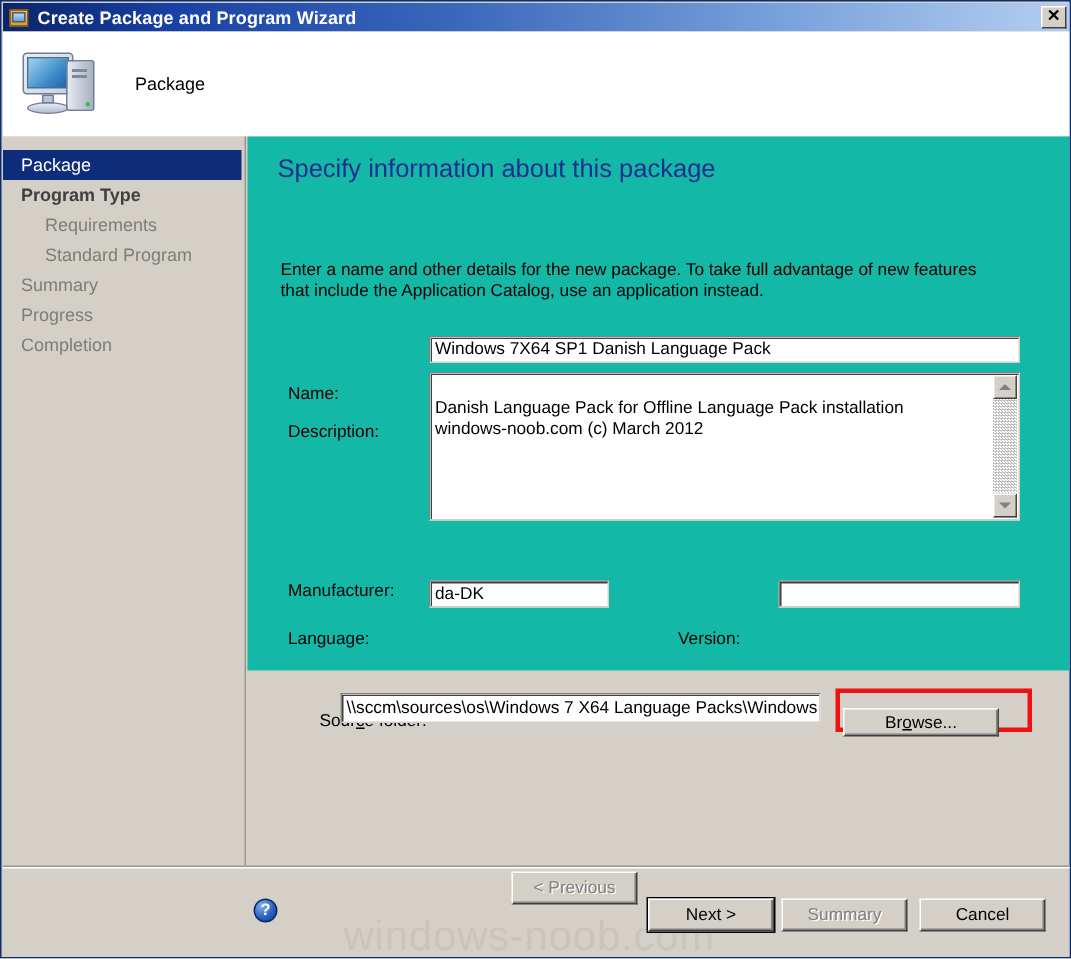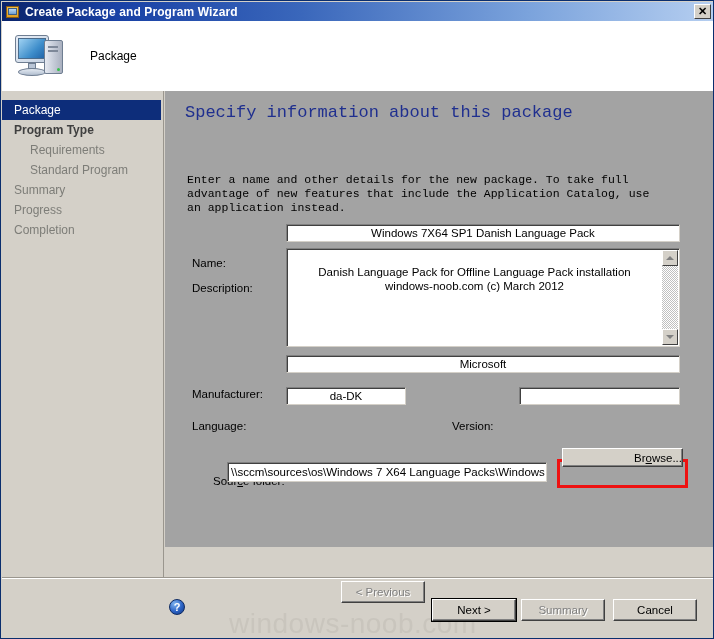--- a/index.html
+++ b/index.html
@@ -201,25 +201,24 @@
   }
   .side-item.sub {
     padding-left: 28px;
   }
 
   
   #main {
     position: absolute;
     left: 164px; top: 90px;
     width: 549px;
-    height: 456px;
-    background: #a3a3a3;
+    height: 356px;
+    background: #14b8a6;
     box-sizing: border-box;
     overflow: hidden;
-    font-family: Liberation Mono, monospace;
   }
   #page-heading {
     position: absolute;
     left: 20px; top: 12px;
     font-size: 17px;
     color: #1f2f8f;
     white-space: nowrap;
   }
   #page-intro {
     position: absolute;
@@ -247,21 +246,20 @@
     border-right-color: #d4d0c8;
     border-bottom-color: #d4d0c8;
     box-shadow: inset 1px 1px 0 #404040;
     box-sizing: border-box;
     font-size: 11.5px;
     color: #000000;
     padding: 2px 3px;
     font-family: "Liberation Sans", sans-serif;
     overflow: hidden;
     white-space: nowrap;
-    text-align: center;
   }
   .textbox.multiline {
     white-space: pre-line;
     line-height: 14px;
   }
 
   
   #desc-scroll {
     position: absolute;
     top: 1px; right: 1px;
@@ -479,35 +477,34 @@
     <span>Danish Language Pack for Offline Language Pack installation
 windows-noob.com (c) March 2012</span>
     <div id="desc-scroll">
       <div class="sb-btn up"><div class="sb-arrow-up"></div></div>
       <div class="sb-track"></div>
       <div class="sb-btn down"><div class="sb-arrow-down"></div></div>
     </div>
   </div>
 
   <div class="field-label" style="left:191px; top:359px;">Manufacturer:</div>
-  <div class="textbox" style="left:285px; top:354px; width:394px; height:18px;">Microsoft</div>
 
   <div class="field-label" style="left:191px; top:391px;">Language:</div>
   <div class="textbox" style="left:285px; top:386px; width:120px; height:18px;">da-DK</div>
 
   <div class="field-label" style="left:451px; top:391px;">Version:</div>
   <div class="textbox" style="left:518px; top:386px; width:161px; height:18px;"></div>
 
 
   <div class="field-label" style="left:212px; top:446px;"><span>Sour</span><span class="ul">c</span><span>e folder:</span></div>
 
   <div class="textbox" style="left:226px; top:461px; width:320px; height:20px; padding-top:3px;">\\sccm\sources\os\Windows 7 X64 Language Packs\Windows 7 X6</div>
 
   <div id="browse-highlight"></div>
-  <div class="win-button" style="left:561px; top:447px; width:121px; height:19px;justify-content:flex-end;">
+  <div class="win-button" style="left:561px; top:471px; width:104px; height:19px;">
       <span>Br</span>
       <span class="ul">o</span>
       <span>wse...</span>
     </div>
 
   <div id="footer">
     <div id="footer-sep"></div>
   </div>
   <div id="watermark">windows-noob.com</div>
   <div id="help-icon">?</div>

